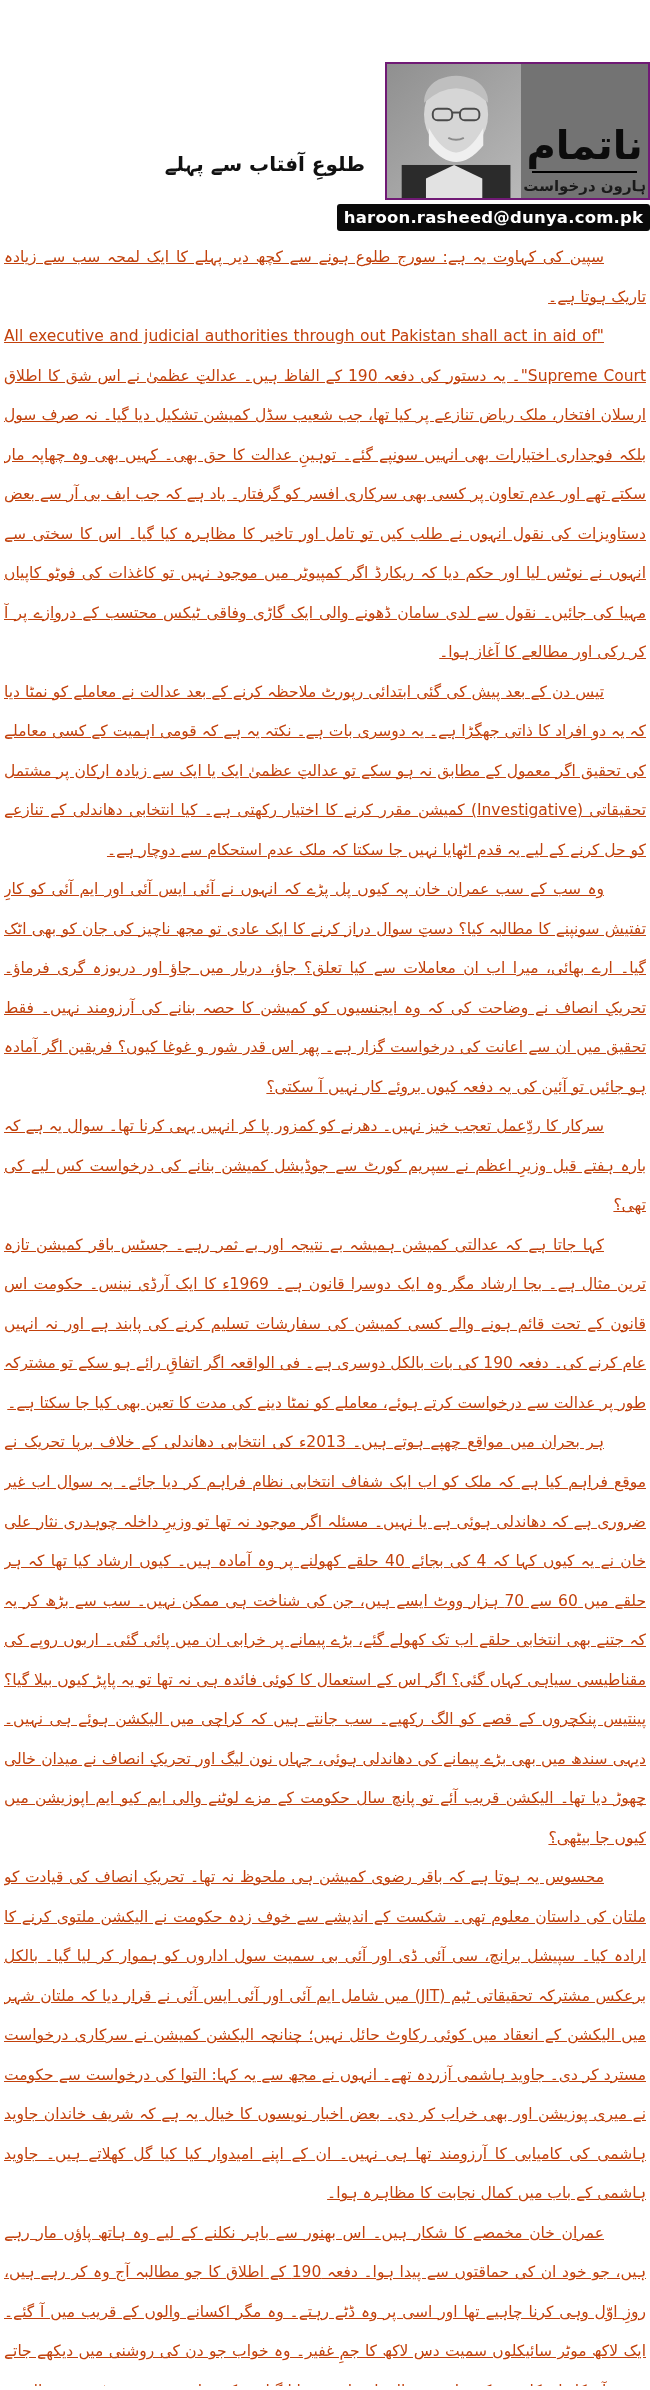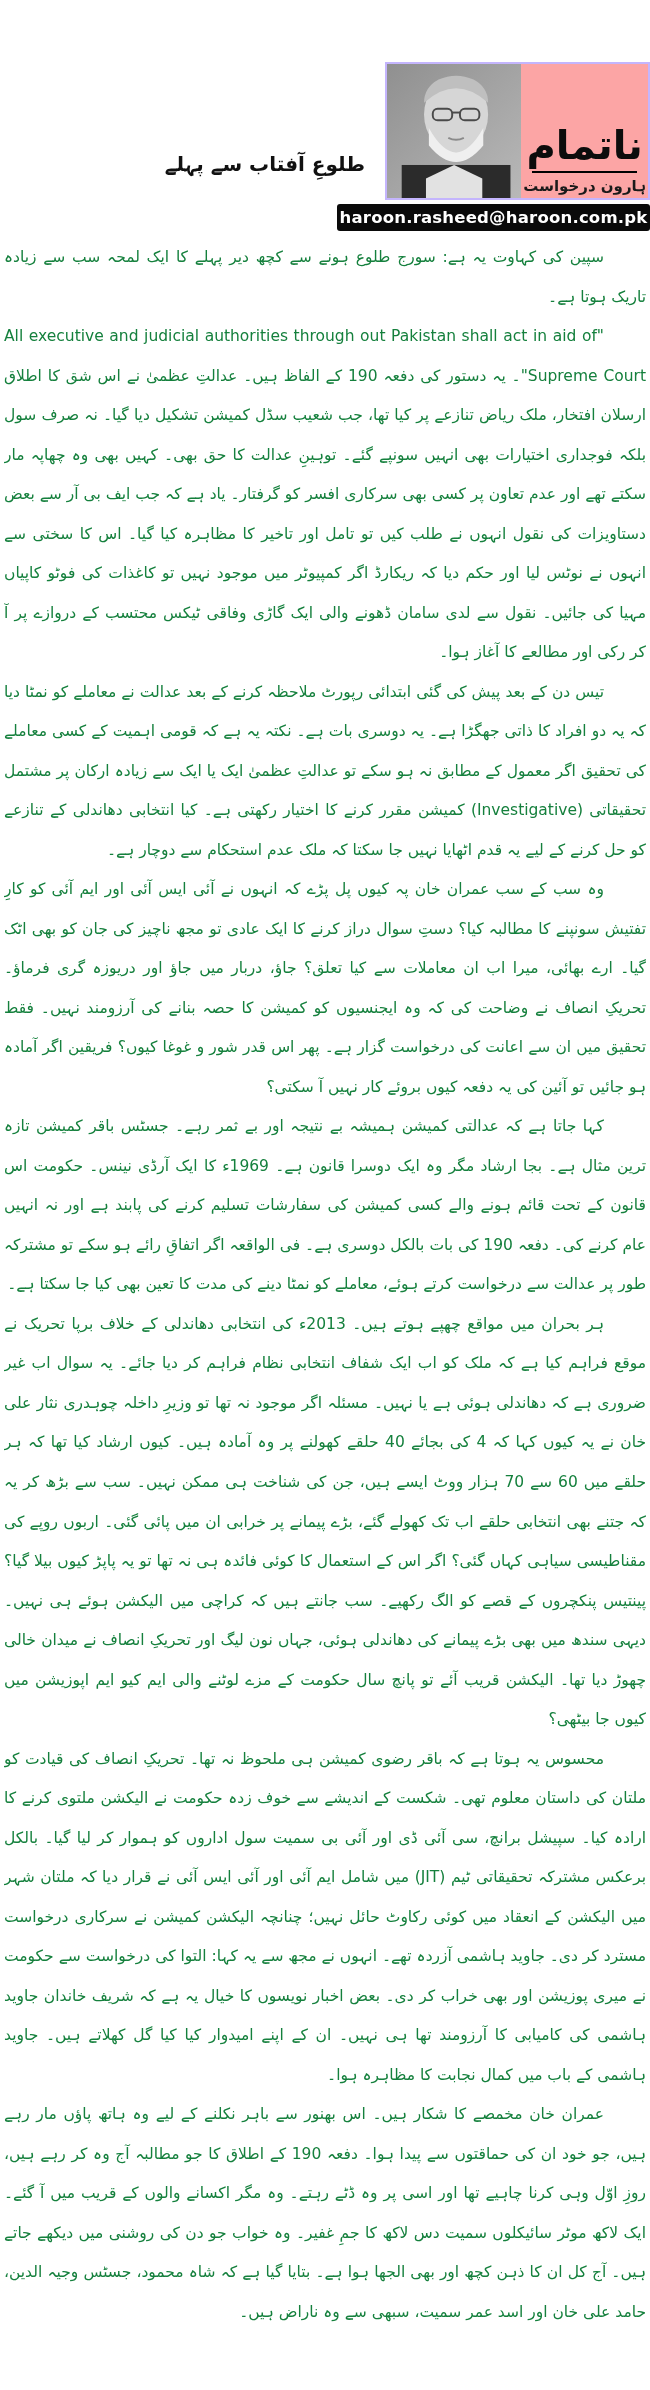--- a/index.html
+++ b/index.html
@@ -6,21 +6,21 @@
   html,body { background:#f2f2f2; }
   body { font-family:"DejaVu Sans", sans-serif; }
   .page {
     position:relative; width:650px; height:2390px; margin:0 auto;
     background:#ffffff; color:#141414; overflow:hidden; direction:rtl;
   }
   
   .header { position:absolute; top:60px; left:0; right:0; height:170px; }
   .header-frame {
     position:absolute; top:2px; right:0; width:265px; height:138px;
-    border:2px solid #c4b5fd; display:flex; flex-direction:row-reverse; background:#fca5a5;
+    border:2px solid #701a75; display:flex; flex-direction:row-reverse; background:#737373;
   }
   .photo-cell { width:148px; height:100%; overflow:hidden; }
   .photo-cell svg { display:block; width:100%; height:100%; }
   .logo-cell {
     flex:1; display:flex; flex-direction:column; align-items:center;
     justify-content:flex-end; padding:4px 2px 3px;
   }
   .logo-title { font-size:40px; font-weight:bold; line-height:1; letter-spacing:-1px; color:#0c0c0c; }
   .logo-rule { width:86%; border-top:2px solid #000; margin:6px 0 4px; }
   .author-name { font-size:15px; font-weight:bold; color:#1a1a1a; white-space:nowrap; }
@@ -31,21 +31,21 @@
     font-size:16.5px; font-weight:bold; direction:ltr; letter-spacing:.2px;
   }
   .article-title {
     position:absolute; top:92px; right:285px;
     font-size:20px; font-weight:bold; white-space:nowrap; color:#111;margin-left:32px;
   }
   
   .article-body {
     position:absolute; top:238px; right:4px; left:4px; bottom:4px;
     direction:rtl; text-align:justify; overflow:hidden;
-    font-size:15.5px; line-height:2.55; color:#15803d;
+    font-size:15.5px; line-height:2.55; color:#c2410c;text-decoration:underline;
   }
   .article-body p { margin:0; text-indent:42px; }
   .article-body p.opening, .article-body p.closing { text-indent:42px; }
 </style>
 </head>
 <body>
 
 <div class="page">
 
   <div class="header">
@@ -72,31 +72,32 @@
         </svg>
       </div>
       <div class="logo-cell">
         <div class="logo-title">ناتمام</div>
         <div class="logo-rule"></div>
         <div class="author-name">ہارون درخواست</div>
       </div>
     </div>
 
     <div class="email-bar">
-      <span>haroon.rasheed@haroon.com.pk</span>
+      <span>haroon.rasheed@dunya.com.pk</span>
     </div>
 
     <div class="article-title">طلوعِ آفتاب سے پہلے</div>
   </div>
 
   <div class="article-body">
     <p class="opening">سپین کی کہاوت یہ ہے: سورج طلوع ہونے سے کچھ دیر پہلے کا ایک لمحہ سب سے زیادہ تاریک ہوتا ہے۔</p>
     <p>"All executive and judicial authorities through out Pakistan shall act in aid of Supreme Court"۔ یہ دستور کی دفعہ 190 کے الفاظ ہیں۔ عدالتِ عظمیٰ نے اس شق کا اطلاق ارسلان افتخار، ملک ریاض تنازعے پر کیا تھا، جب شعیب سڈل کمیشن تشکیل دیا گیا۔ نہ صرف سول بلکہ فوجداری اختیارات بھی انہیں سونپے گئے۔ توہینِ عدالت کا حق بھی۔ کہیں بھی وہ چھاپہ مار سکتے تھے اور عدم تعاون پر کسی بھی سرکاری افسر کو گرفتار۔ یاد ہے کہ جب ایف بی آر سے بعض دستاویزات کی نقول انہوں نے طلب کیں تو تامل اور تاخیر کا مظاہرہ کیا گیا۔ اس کا سختی سے انہوں نے نوٹس لیا اور حکم دیا کہ ریکارڈ اگر کمپیوٹر میں موجود نہیں تو کاغذات کی فوٹو کاپیاں مہیا کی جائیں۔ نقول سے لدی سامان ڈھونے والی ایک گاڑی وفاقی ٹیکس محتسب کے دروازے پر آ کر رکی اور مطالعے کا آغاز ہوا۔</p>
     <p>تیس دن کے بعد پیش کی گئی ابتدائی رپورٹ ملاحظہ کرنے کے بعد عدالت نے معاملے کو نمٹا دیا کہ یہ دو افراد کا ذاتی جھگڑا ہے۔ یہ دوسری بات ہے۔ نکتہ یہ ہے کہ قومی اہمیت کے کسی معاملے کی تحقیق اگر معمول کے مطابق نہ ہو سکے تو عدالتِ عظمیٰ ایک یا ایک سے زیادہ ارکان پر مشتمل تحقیقاتی (Investigative) کمیشن مقرر کرنے کا اختیار رکھتی ہے۔ کیا انتخابی دھاندلی کے تنازعے کو حل کرنے کے لیے یہ قدم اٹھایا نہیں جا سکتا کہ ملک عدم استحکام سے دوچار ہے۔</p>
     <p>وہ سب کے سب عمران خان پہ کیوں پل پڑے کہ انہوں نے آئی ایس آئی اور ایم آئی کو کارِ تفتیش سونپنے کا مطالبہ کیا؟ دستِ سوال دراز کرنے کا ایک عادی تو مجھ ناچیز کی جان کو بھی اٹک گیا۔ ارے بھائی، میرا اب ان معاملات سے کیا تعلق؟ جاؤ، دربار میں جاؤ اور دریوزہ گری فرماؤ۔ تحریکِ انصاف نے وضاحت کی کہ وہ ایجنسیوں کو کمیشن کا حصہ بنانے کی آرزومند نہیں۔ فقط تحقیق میں ان سے اعانت کی درخواست گزار ہے۔ پھر اس قدر شور و غوغا کیوں؟ فریقین اگر آمادہ ہو جائیں تو آئین کی یہ دفعہ کیوں بروئے کار نہیں آ سکتی؟</p>
+    <p>سرکار کا ردِّعمل تعجب خیز نہیں۔ دھرنے کو کمزور پا کر انہیں یہی کرنا تھا۔ سوال یہ ہے کہ بارہ ہفتے قبل وزیرِ اعظم نے سپریم کورٹ سے جوڈیشل کمیشن بنانے کی درخواست کس لیے کی تھی؟</p>
     <p>کہا جاتا ہے کہ عدالتی کمیشن ہمیشہ بے نتیجہ اور بے ثمر رہے۔ جسٹس باقر کمیشن تازہ ترین مثال ہے۔ بجا ارشاد مگر وہ ایک دوسرا قانون ہے۔ 1969ء کا ایک آرڈی نینس۔ حکومت اس قانون کے تحت قائم ہونے والے کسی کمیشن کی سفارشات تسلیم کرنے کی پابند ہے اور نہ انہیں عام کرنے کی۔ دفعہ 190 کی بات بالکل دوسری ہے۔ فی الواقعہ اگر اتفاقِ رائے ہو سکے تو مشترکہ طور پر عدالت سے درخواست کرتے ہوئے، معاملے کو نمٹا دینے کی مدت کا تعین بھی کیا جا سکتا ہے۔</p>
     <p>ہر بحران میں مواقع چھپے ہوتے ہیں۔ 2013ء کی انتخابی دھاندلی کے خلاف برپا تحریک نے موقع فراہم کیا ہے کہ ملک کو اب ایک شفاف انتخابی نظام فراہم کر دیا جائے۔ یہ سوال اب غیر ضروری ہے کہ دھاندلی ہوئی ہے یا نہیں۔ مسئلہ اگر موجود نہ تھا تو وزیرِ داخلہ چوہدری نثار علی خان نے یہ کیوں کہا کہ 4 کی بجائے 40 حلقے کھولنے پر وہ آمادہ ہیں۔ کیوں ارشاد کیا تھا کہ ہر حلقے میں 60 سے 70 ہزار ووٹ ایسے ہیں، جن کی شناخت ہی ممکن نہیں۔ سب سے بڑھ کر یہ کہ جتنے بھی انتخابی حلقے اب تک کھولے گئے، بڑے پیمانے پر خرابی ان میں پائی گئی۔ اربوں روپے کی مقناطیسی سیاہی کہاں گئی؟ اگر اس کے استعمال کا کوئی فائدہ ہی نہ تھا تو یہ پاپڑ کیوں بیلا گیا؟ پینتیس پنکچروں کے قصے کو الگ رکھیے۔ سب جانتے ہیں کہ کراچی میں الیکشن ہوئے ہی نہیں۔ دیہی سندھ میں بھی بڑے پیمانے کی دھاندلی ہوئی، جہاں نون لیگ اور تحریکِ انصاف نے میدان خالی چھوڑ دیا تھا۔ الیکشن قریب آئے تو پانچ سال حکومت کے مزے لوٹنے والی ایم کیو ایم اپوزیشن میں کیوں جا بیٹھی؟</p>
     <p>محسوس یہ ہوتا ہے کہ باقر رضوی کمیشن ہی ملحوظ نہ تھا۔ تحریکِ انصاف کی قیادت کو ملتان کی داستان معلوم تھی۔ شکست کے اندیشے سے خوف زدہ حکومت نے الیکشن ملتوی کرنے کا ارادہ کیا۔ سپیشل برانچ، سی آئی ڈی اور آئی بی سمیت سول اداروں کو ہموار کر لیا گیا۔ بالکل برعکس مشترکہ تحقیقاتی ٹیم (JIT) میں شامل ایم آئی اور آئی ایس آئی نے قرار دیا کہ ملتان شہر میں الیکشن کے انعقاد میں کوئی رکاوٹ حائل نہیں؛ چنانچہ الیکشن کمیشن نے سرکاری درخواست مسترد کر دی۔ جاوید ہاشمی آزردہ تھے۔ انہوں نے مجھ سے یہ کہا: التوا کی درخواست سے حکومت نے میری پوزیشن اور بھی خراب کر دی۔ بعض اخبار نویسوں کا خیال یہ ہے کہ شریف خاندان جاوید ہاشمی کی کامیابی کا آرزومند تھا ہی نہیں۔ ان کے اپنے امیدوار کیا کیا گل کھلاتے ہیں۔ جاوید ہاشمی کے باب میں کمال نجابت کا مظاہرہ ہوا۔</p>
     <p>عمران خان مخمصے کا شکار ہیں۔ اس بھنور سے باہر نکلنے کے لیے وہ ہاتھ پاؤں مار رہے ہیں، جو خود ان کی حماقتوں سے پیدا ہوا۔ دفعہ 190 کے اطلاق کا جو مطالبہ آج وہ کر رہے ہیں، روزِ اوّل وہی کرنا چاہیے تھا اور اسی پر وہ ڈٹے رہتے۔ وہ مگر اکسانے والوں کے قریب میں آ گئے۔ ایک لاکھ موٹر سائیکلوں سمیت دس لاکھ کا جمِ غفیر۔ وہ خواب جو دن کی روشنی میں دیکھے جاتے ہیں۔ آج کل ان کا ذہن کچھ اور بھی الجھا ہوا ہے۔ بتایا گیا ہے کہ شاہ محمود، جسٹس وجیہ الدین، حامد علی خان اور اسد عمر سمیت، سبھی سے وہ ناراض ہیں۔</p>
 
   </div>
 
 </div>
 
 </body></html>

